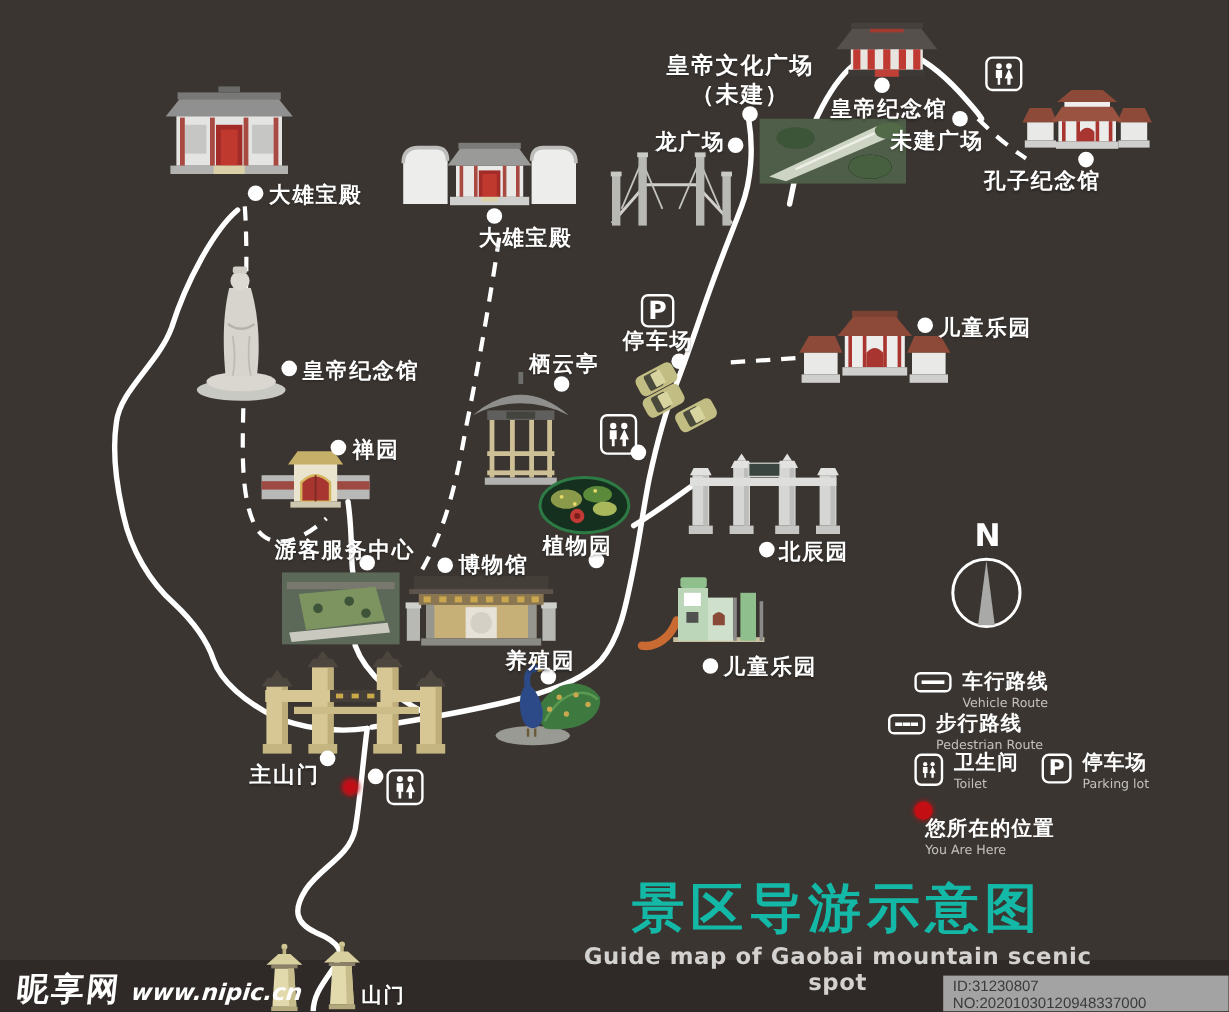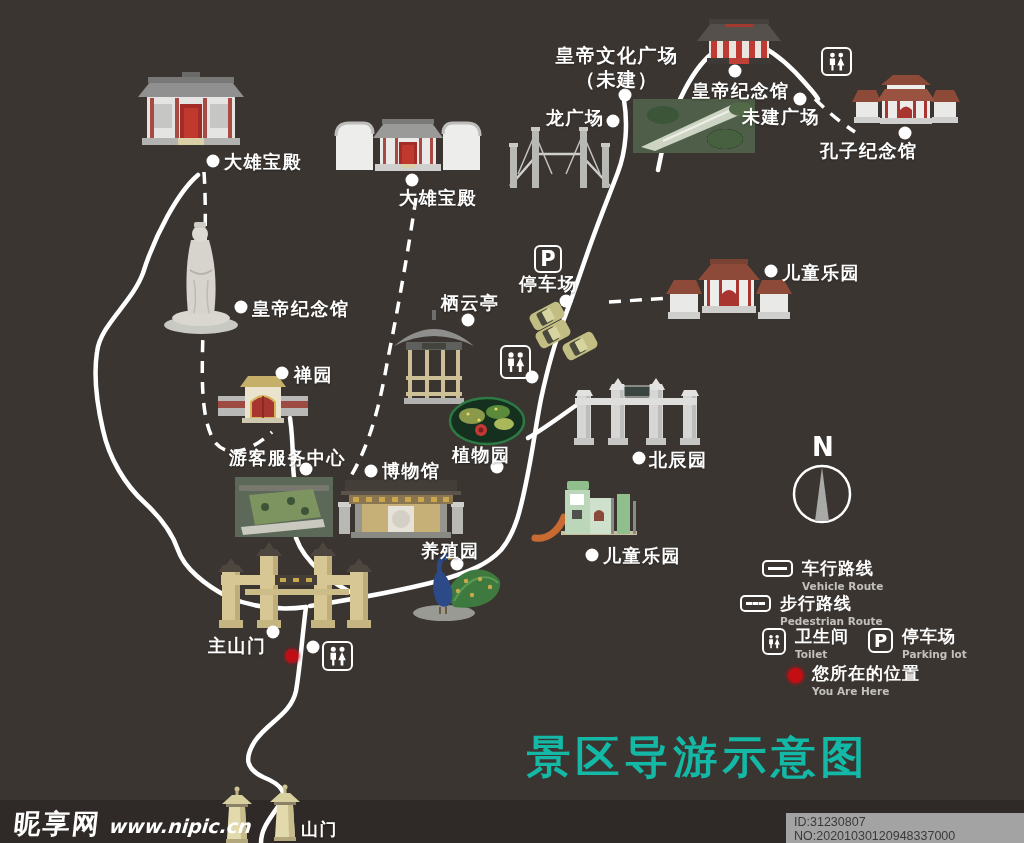--- a/index.html
+++ b/index.html
@@ -19,21 +19,21 @@
          display:flex;align-items:center;justify-content:center;z-index:3;box-sizing:border-box;}
   .compass-n{color:#fff;font-weight:bold;font-size:26px;z-index:3;}
   
   .legend-row{display:flex;align-items:flex-start;z-index:3;}
   .route-chip{width:31px;height:17px;border:2px solid #fff;border-radius:5px;
               display:flex;align-items:center;justify-content:center;box-sizing:border-box;}
   .route-line{width:19px;border-top:3px solid #fff;}
   .route-line.dashed{border-top:3px dashed #fff;}
   .legend-text{margin-left:9px;}
   .legend-zh{color:#fff;font-weight:bold;font-size:17px;letter-spacing:1px;line-height:1.05;}
-  .legend-en{color:#c3c0bd;font-size:10.5px;font-weight:bold;margin-top:2px;}
+  .legend-en{color:#c3c0bd;font-size:10.5px;font-weight:normal;margin-top:2px;}
   .red-dot{width:15px;height:15px;border-radius:50%;background:#c30f14;
            box-shadow:0 0 4px 1px rgba(195,15,20,.8);}
   .title-zh{color:#14b8a6;font-weight:bold;font-size:44px;letter-spacing:5px;
             width:460px;text-align:center;z-index:3;}
   .title-en{color:#d4d2d0;font-weight:bold;font-size:19px;width:460px;
             text-align:center;z-index:3;letter-spacing:.5px;}
   .wm{display:flex;align-items:baseline;z-index:3;color:#fff;transform:skewX(-6deg);}
   .wm-name{font-size:27px;font-weight:bold;letter-spacing:2px;}
   .wm-url{font-size:19px;font-weight:bold;font-style:italic;margin-left:9px;}
   .id-badge{background:#a3a3a3;color:#3a3a3a;font-size:12.5px;
@@ -489,29 +489,30 @@
       <div class="legend-en">Toilet</div>
     </div>
   </div>
   <div class="abs legend-row" style="left:868px;top:628px;">
     <div class="p-box" style="position:static;width:25px;height:25px;font-size:18px;">P</div>
     <div class="legend-text">
       <div class="legend-zh">停车场</div>
       <div class="legend-en">Parking lot</div>
     </div>
   </div>
-  <div class="abs legend-row" style="left:788px;top:665px;">
+  <div class="abs legend-row" style="left:762px;top:665px;flex-direction:column;">
     <div class="red-dot" style="margin-top:3px;"></div>
     <div class="legend-text">
       <div class="legend-zh">您所在的位置</div>
       <div class="legend-en">You Are Here</div>
     </div>
   </div>
 
   <div class="abs title-zh" style="left:468px;top:728px;">景区导游示意图</div>
+  <div class="abs title-en" style="left:468px;top:786px;">Guide map of Gaobai mountain scenic spot</div>
 
   <div class="abs wm" style="left:14px;top:806px;">
     <span class="wm-name">昵享网</span>
     <span class="wm-url">www.nipic.cn</span>
   </div>
   <div class="abs id-badge" style="left:786px;top:813px;">ID:31230807 NO:20201030120948337000</div>
 
 </div>
 
 </body></html>

